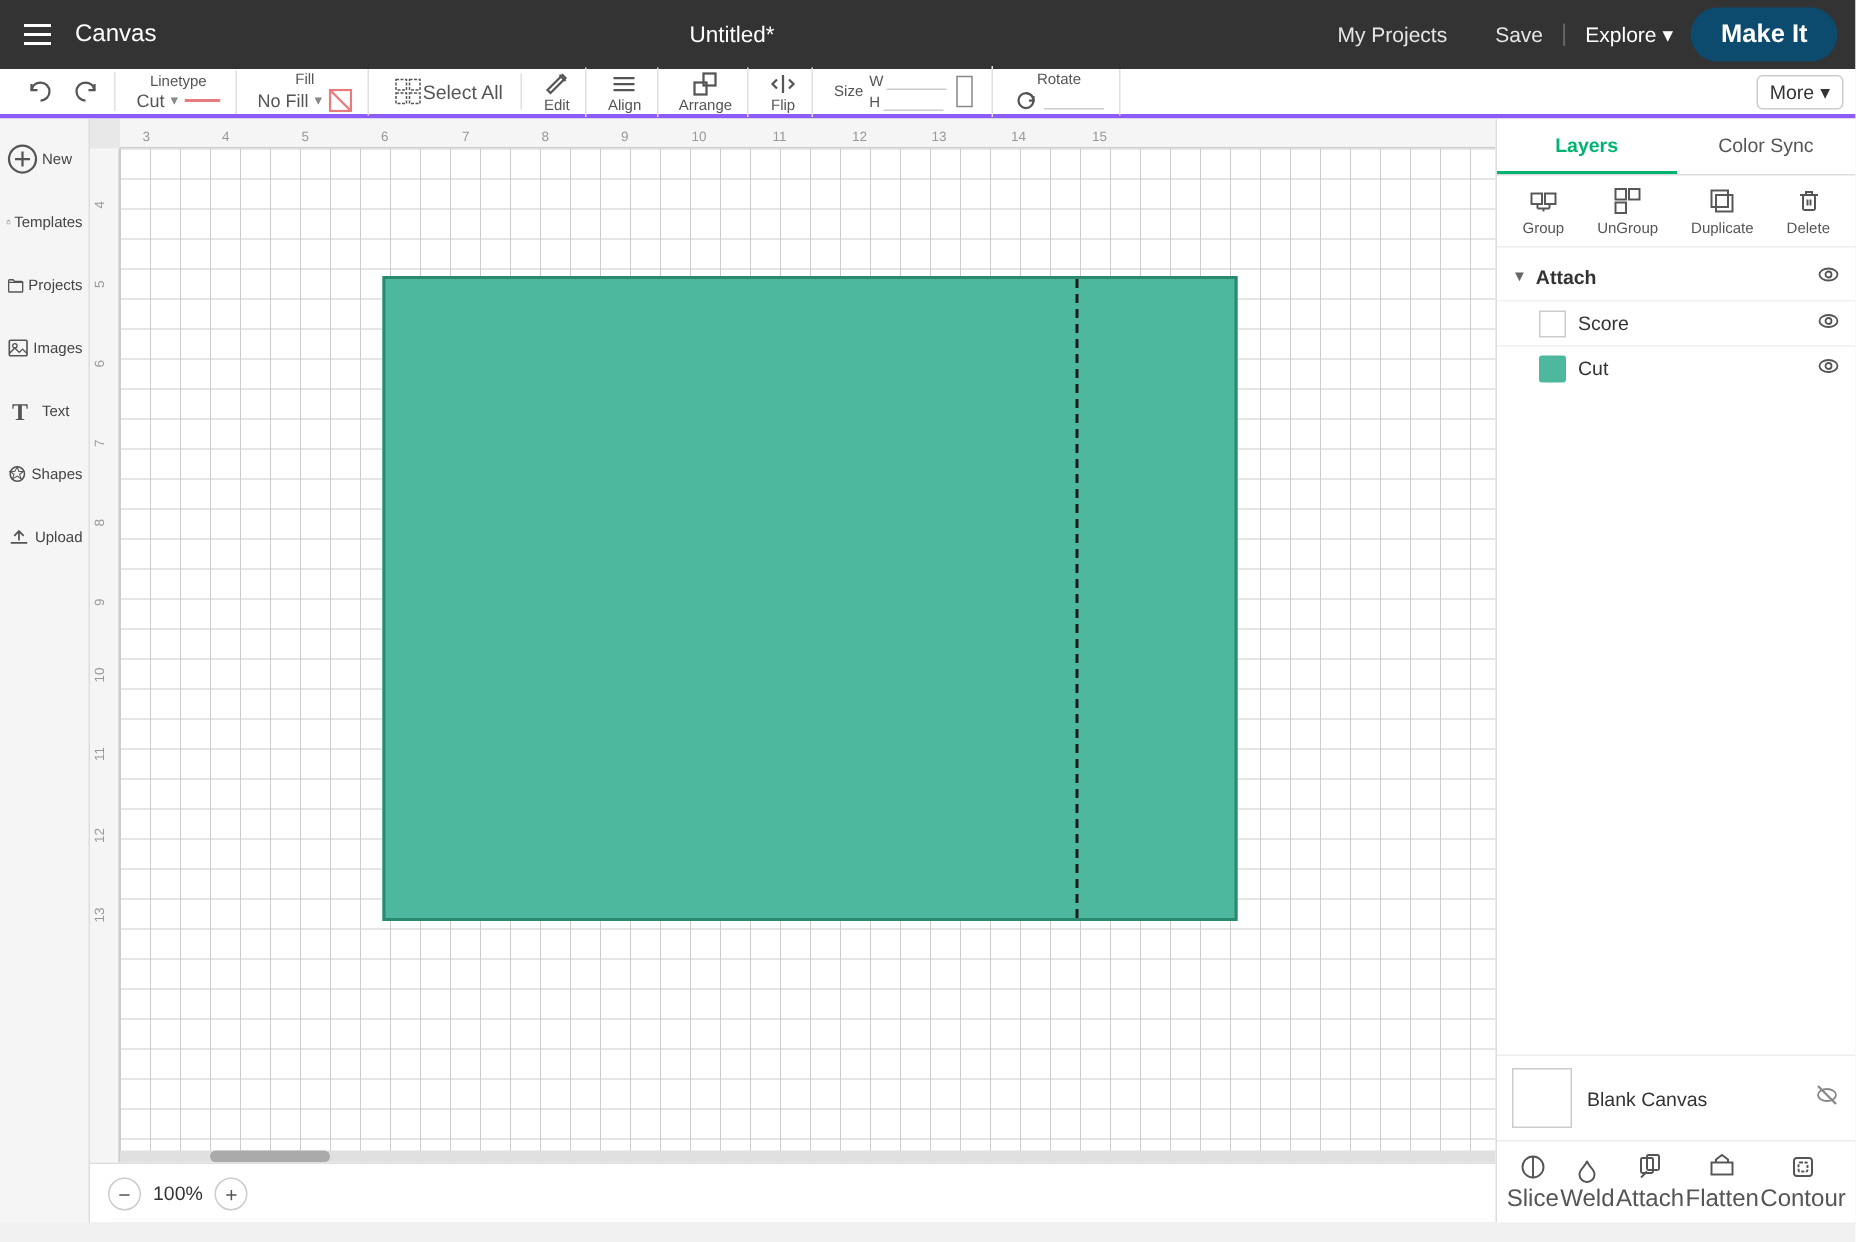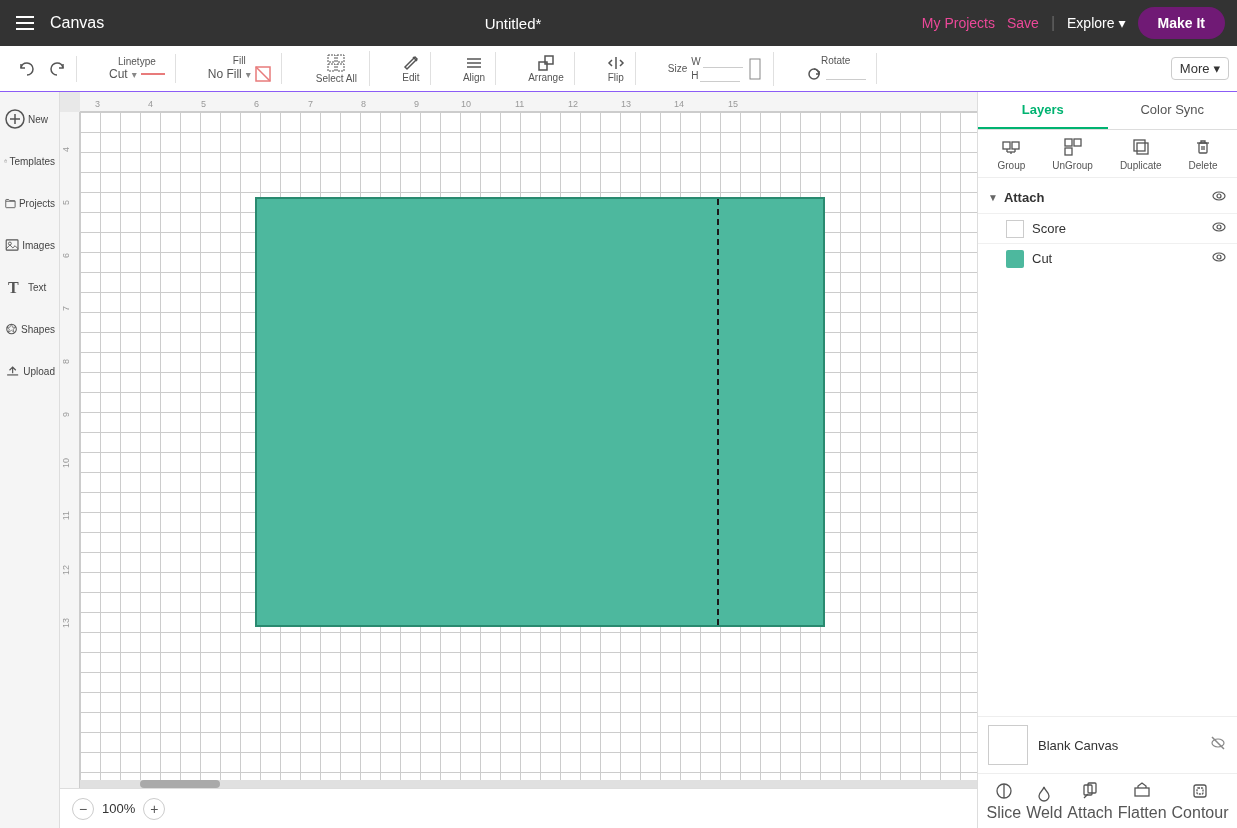--- a/index.html
+++ b/index.html
@@ -7,35 +7,35 @@
 
     
     .top-nav {
       display: flex; align-items: center; background: #333; height: 46px; padding: 0 12px; gap: 12px; color: white;
     }
     .hamburger { display: flex; flex-direction: column; gap: 4px; cursor: pointer; padding: 4px; }
     .hamburger span { display: block; width: 18px; height: 2px; background: white; }
     .nav-title { font-size: 16px; color: white; font-weight: 400; }
     .nav-center { flex: 1; text-align: center; font-size: 15px; color: white; }
     .nav-right { display: flex; align-items: center; gap: 12px; }
-    .nav-btn { background: none; border: none; color: #ec4899; font-size: 14px; cursor: pointer; }
+    .nav-btn { background: none; border: none; color: #e5e5e5; font-size: 14px; cursor: pointer; margin-left: 20px; }
     .nav-separator { color: #666; }
     .explore-btn { background: none; border: none; color: white; font-size: 14px; cursor: pointer; display: flex; align-items: center; gap: 4px; }
-    .make-it-btn { background: #701a75; border: none; color: white; font-size: 14px; font-weight: 600; padding: 8px 20px; border-radius: 20px; cursor: pointer; }
+    .make-it-btn { background: #0c4a6e; border: none; color: white; font-size: 17px; font-weight: 600; padding: 8px 20px; border-radius: 20px; cursor: pointer; }
 
     
     .toolbar {
-      display: flex; align-items: center; background: white; height: 46px; border-bottom: 1px solid #8b5cf6; padding: 0 8px; gap: 22px;
+      display: flex; align-items: center; background: white; height: 33px; border-bottom: 3px solid #8b5cf6; padding: 0 8px; gap: 4px;
     }
     .toolbar-group { display: flex; align-items: center; gap: 4px; padding: 0 6px; border-right: 1px solid #e0e0e0; }
     .toolbar-group:last-child { border-right: none; }
     .toolbar-item { display: flex; flex-direction: column; align-items: center; font-size: 10px; color: #555; cursor: pointer; padding: 2px 4px; }
     .toolbar-item .label { font-size: 10px; color: #555; }
     .icon-btn { background: none; border: none; cursor: pointer; padding: 4px; color: #555; font-size: 16px; display: flex; align-items: center; }
-    .select-all-btn { display: flex; flex-direction: column; align-items: center; font-size: 10px; color: #555; cursor: pointer; padding: 2px 6px; }
+    .select-all-btn { display: flex; flex-direction: row; align-items: center; font-size: 13px; color: #555; cursor: pointer; padding: 2px 6px; }
     .more-btn { display: flex; align-items: center; gap: 4px; font-size: 13px; color: #333; cursor: pointer; border: 1px solid #ccc; border-radius: 4px; padding: 3px 8px; background: white; }
 
     
     .main-layout { display: flex; height: calc(828px - 46px - 46px); }
 
     
     .left-sidebar {
       width: 60px; background: #f5f5f5; border-right: 1px solid #ddd; display: flex; flex-direction: column; align-items: center; padding-top: 8px; gap: 4px; flex-shrink: 0;
     }
     .sidebar-item {
@@ -64,21 +64,21 @@
     .dashed-line {
       position: absolute;
       border-left: 2px dashed #1a1a1a;
       left: 460px; top: 0; height: 100%;
     }
     .zoom-bar { position: absolute; bottom: 0; left: 0; right: 0; height: 40px; background: white; border-top: 1px solid #ddd; display: flex; align-items: center; padding: 0 12px; gap: 8px; }
     .zoom-btn { background: none; border: 1px solid #ccc; border-radius: 50%; width: 22px; height: 22px; display: flex; align-items: center; justify-content: center; cursor: pointer; font-size: 14px; color: #555; }
     .zoom-value { font-size: 13px; color: #333; }
 
     
-    .right-panel { width: 260px; background: white; border-left: 1px solid #ddd; display: flex; flex-direction: column; flex-shrink: 0; }
+    .right-panel { width: 240px; background: white; border-left: 1px solid #ddd; display: flex; flex-direction: column; flex-shrink: 0; }
     .panel-tabs { display: flex; border-bottom: 1px solid #ddd; }
     .panel-tab { flex: 1; text-align: center; padding: 10px; font-size: 13px; cursor: pointer; color: #555; }
     .panel-tab.active { color: #00b371; border-bottom: 2px solid #00b371; font-weight: 600; }
     .panel-toolbar { display: flex; align-items: center; justify-content: space-around; padding: 6px; border-bottom: 1px solid #eee; }
     .panel-tool { display: flex; flex-direction: column; align-items: center; font-size: 10px; color: #555; cursor: pointer; gap: 2px; }
     .panel-tool svg { width: 22px; height: 22px; }
     .layer-section { padding: 4px 0; }
     .layer-header { display: flex; align-items: center; padding: 6px 10px; gap: 6px; font-size: 13px; font-weight: 600; color: #333; cursor: pointer; }
     .layer-row { display: flex; align-items: center; padding: 5px 10px 5px 28px; gap: 8px; font-size: 13px; color: #333; border-top: 1px solid #f0f0f0; }
     .layer-name { flex: 1; }

